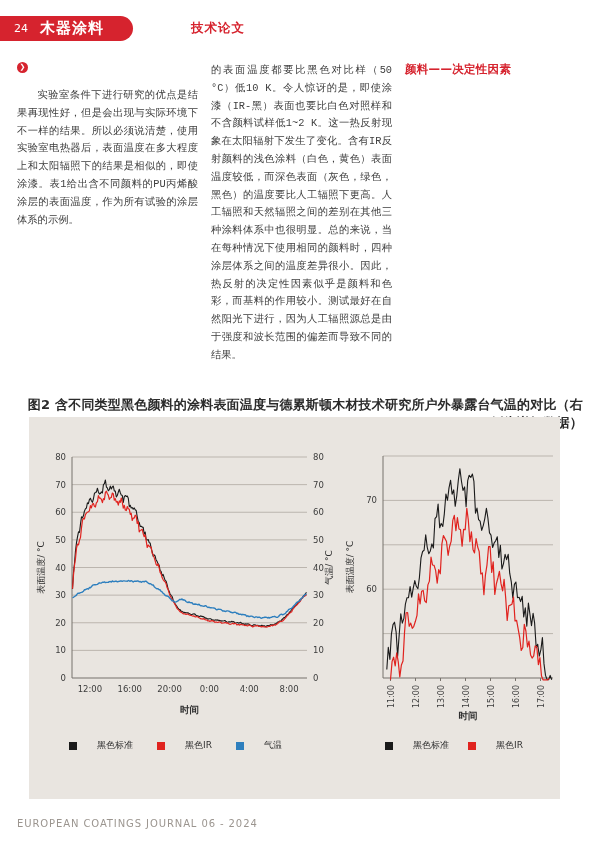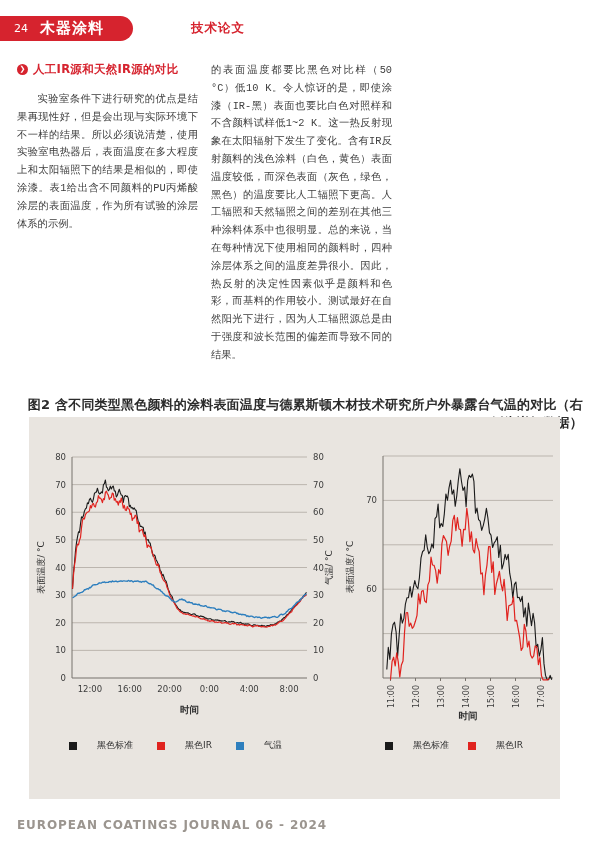--- a/index.html
+++ b/index.html
@@ -33,47 +33,49 @@
   .figure-panel svg{position:absolute;overflow:visible;
            font-family:"DejaVu Sans","Liberation Sans",sans-serif;}
   #chart-left{left:0;top:0;}
   #chart-right{left:310px;top:0;}
   .legend{position:absolute;display:flex;font-size:9px;color:#2e2e2e;}
   .legend-left{left:40px;top:322px;gap:24px;}
   .legend-right{left:356px;top:322px;gap:19px;}
   .legend .item{display:flex;align-items:center;gap:20px;}
   .legend .sw{width:8px;height:8px;display:inline-block;flex:none;}
 
-  footer{position:absolute;left:17px;top:818px;font-size:12px;letter-spacing:.9px;color:#9b958f;font-weight:bold;}
+  footer{position:absolute;left:17px;top:818px;font-size:10px;letter-spacing:.9px;color:#9b958f;}
 </style>
 </head>
 <body>
 
 <div class="page">
 
   <header>
     <div class="badge">
       <span class="num">24</span>
       <span class="title">木器涂料</span>
     </div>
     <span class="article-type">技术论文</span>
   </header>
 
   <main class="columns">
     <section class="col">
       <h2>
         <span class="bullet">❯</span>
-        <span>人工IR源和天然IR源的对比</span>
       </h2>
       <p class="indent">实验室条件下进行研究的优点是结果再现性好，但是会出现与实际环境下不一样的结果。所以必须说清楚，使用实验室电热器后，表面温度在多大程度上和太阳辐照下的结果是相似的，即使涂漆。表1给出含不同颜料的PU丙烯酸涂层的表面温度，作为所有试验的涂层体系的示例。</p>
     </section>
     <section class="col">
       <p>的表面温度都要比黑色对比样（50 °C）低10 K。令人惊讶的是，即使涂漆（IR-黑）表面也要比白色对照样和不含颜料试样低1~2 K。这一热反射现象在太阳辐射下发生了变化。含有IR反射颜料的浅色涂料（白色，黄色）表面温度较低，而深色表面（灰色，绿色，黑色）的温度要比人工辐照下更高。人工辐照和天然辐照之间的差别在其他三种涂料体系中也很明显。总的来说，当在每种情况下使用相同的颜料时，四种涂层体系之间的温度差异很小。因此，热反射的决定性因素似乎是颜料和色彩，而基料的作用较小。测试最好在自然阳光下进行，因为人工辐照源总是由于强度和波长范围的偏差而导致不同的结果。</p>
     </section>
     <section class="col">
+      <h2>
+        <span>颜料——决定性因素</span>
+      </h2>
     </section>
   </main>
 
   <p class="caption">图2 含不同类型黑色颜料的涂料表面温度与德累斯顿木材技术研究所户外暴露台气温的对比（右侧为详细数据）</p>
 
   <div class="figure-panel" style="background: rgb(233, 229, 224);">
     <svg id="chart-left" width="340" height="382">
         <line x1="43" x2="278" y1="233.375" y2="233.375" stroke="#bbb5ae" stroke-width="1"></line>
         <line x1="43" x2="278" y1="205.75" y2="205.75" stroke="#bbb5ae" stroke-width="1"></line>
         <line x1="43" x2="278" y1="178.125" y2="178.125" stroke="#bbb5ae" stroke-width="1"></line>

